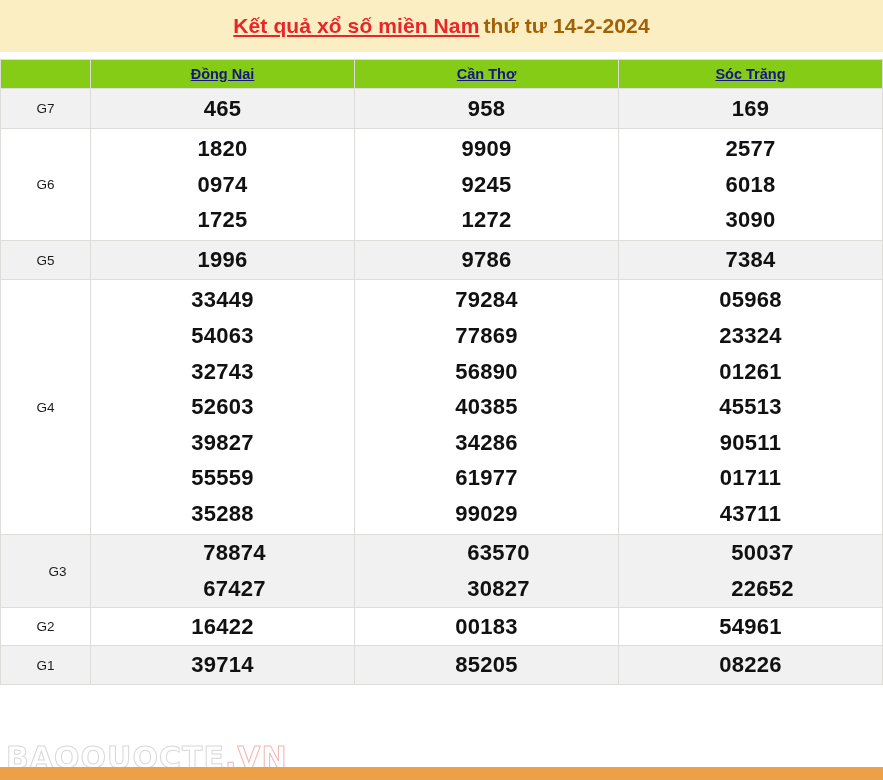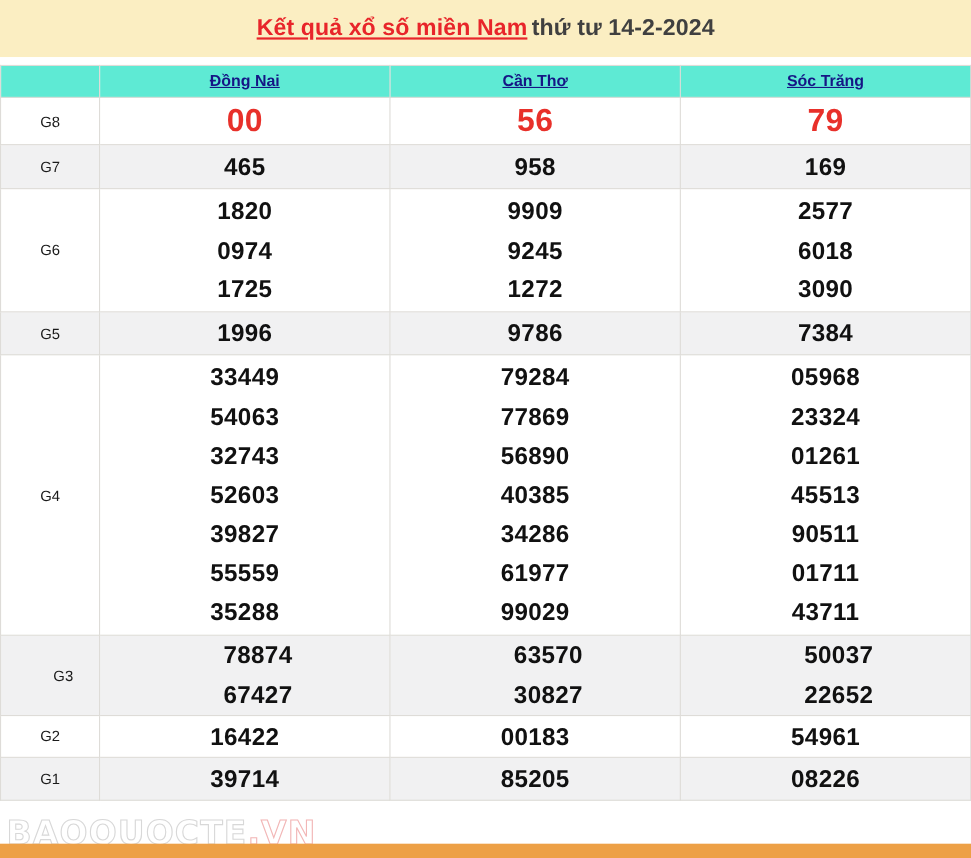--- a/index.html
+++ b/index.html
@@ -29,21 +29,21 @@
     font-size: 21px;
     font-weight: bold;
     letter-spacing: 0.1px;
     white-space: nowrap;
   }
   .title-link {
     color: #e8252a;
     text-decoration: underline;
   }
   .title-date {
-    color: #404040;
+    color: #a16207;
     margin-left: 4px;
   }
 
   .band-gap {
     height: 7px;
     background: #ffffff;
   }
 
   
   .results-table {
@@ -56,21 +56,21 @@
     border: 1px solid #dedcd8;
     padding: 0;
     text-align: center;
     vertical-align: middle;
   }
   .col-label { width: 90px; }
   .col-prov  { width: 264px; }
 
   
   thead th {
-    background: #5eead4;
+    background: #84cc16;
     height: 28px;
   }
   .prov-link {
     color: #151585;
     font-size: 14.5px;
     font-weight: bold;
     text-decoration: underline;
     white-space: nowrap;
   }
 
@@ -179,32 +179,20 @@
       <th>
         <a href="#" class="prov-link">Cần Thơ</a>
       </th>
       <th>
         <a href="#" class="prov-link">Sóc Trăng</a>
       </th>
     </tr>
   </thead>
   <tbody>
 
-    <tr class="row-white r-g8">
-      <td class="label-cell">G8</td>
-      <td class="num-cell big">
-        <span class="n">00</span>
-      </td>
-      <td class="num-cell big">
-        <span class="n">56</span>
-      </td>
-      <td class="num-cell big">
-        <span class="n">79</span>
-      </td>
-    </tr>
 
     <tr class="row-grey r-g7">
       <td class="label-cell">G7</td>
       <td class="num-cell">
         <span class="n">465</span>
       </td>
       <td class="num-cell">
         <span class="n">958</span>
       </td>
       <td class="num-cell">

